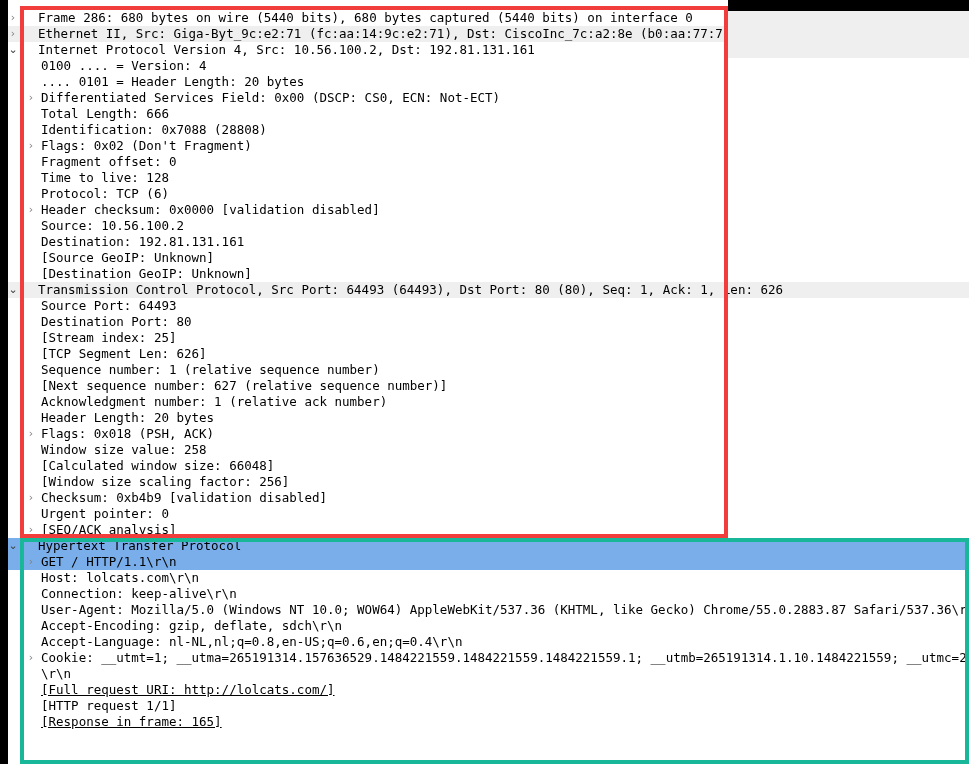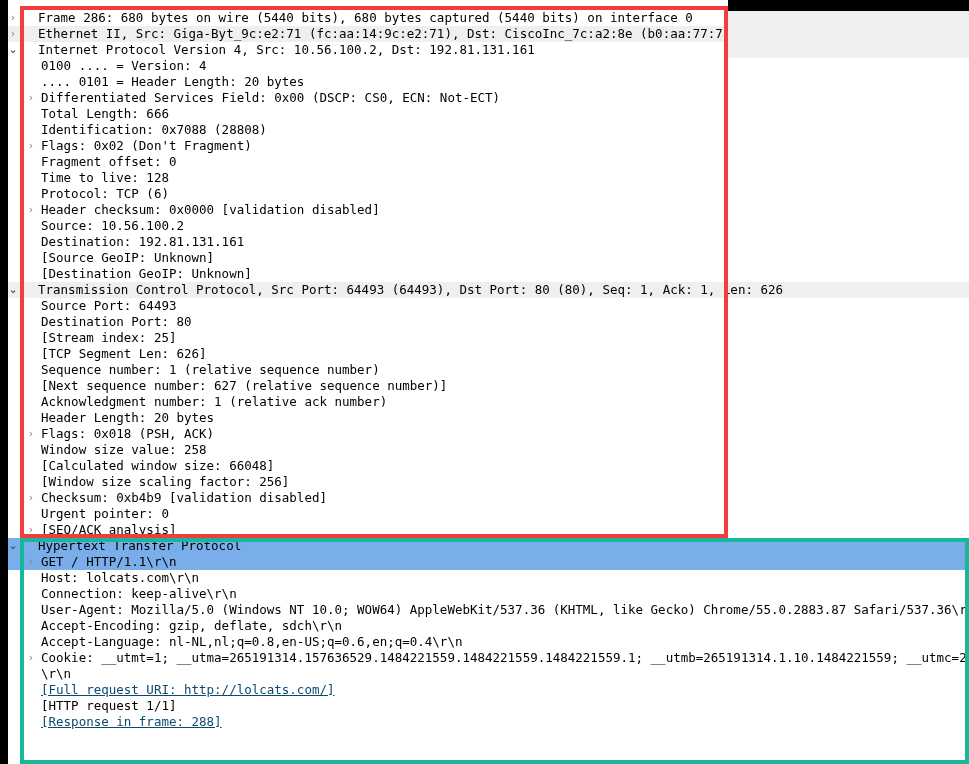--- a/index.html
+++ b/index.html
@@ -92,21 +92,21 @@
 
   .label {
     position: absolute;
     top: 0;
     text-align: center;
   }
   .lvl0 .label, .label.lvl0 { left: 38px; }
   .label.lvl1 { left: 41px; }
 
   .link {
-    color: #0c4a6e;
+    color: #000000;
     text-decoration: underline;
   }
 
   
   .box {
     position: absolute;
     box-sizing: border-box;
     pointer-events: none;
     z-index: 30;
   }
@@ -274,20 +274,20 @@
       <div class="row">
         <span class="label lvl1">\r\n</span>
       </div>
       <div class="row">
         <span class="label lvl1 link">[Full request URI: http://lolcats.com/]</span>
       </div>
       <div class="row">
         <span class="label lvl1">[HTTP request 1/1]</span>
       </div>
       <div class="row">
-        <span class="label lvl1 link">[Response in frame: 288]</span>
+        <span class="label lvl1 link">[Response in frame: 165]</span>
       </div>
     </div>
 
   <div class="box box-red"></div>
   <div class="box box-green"></div>
 
 </div>
 
 </body></html>

